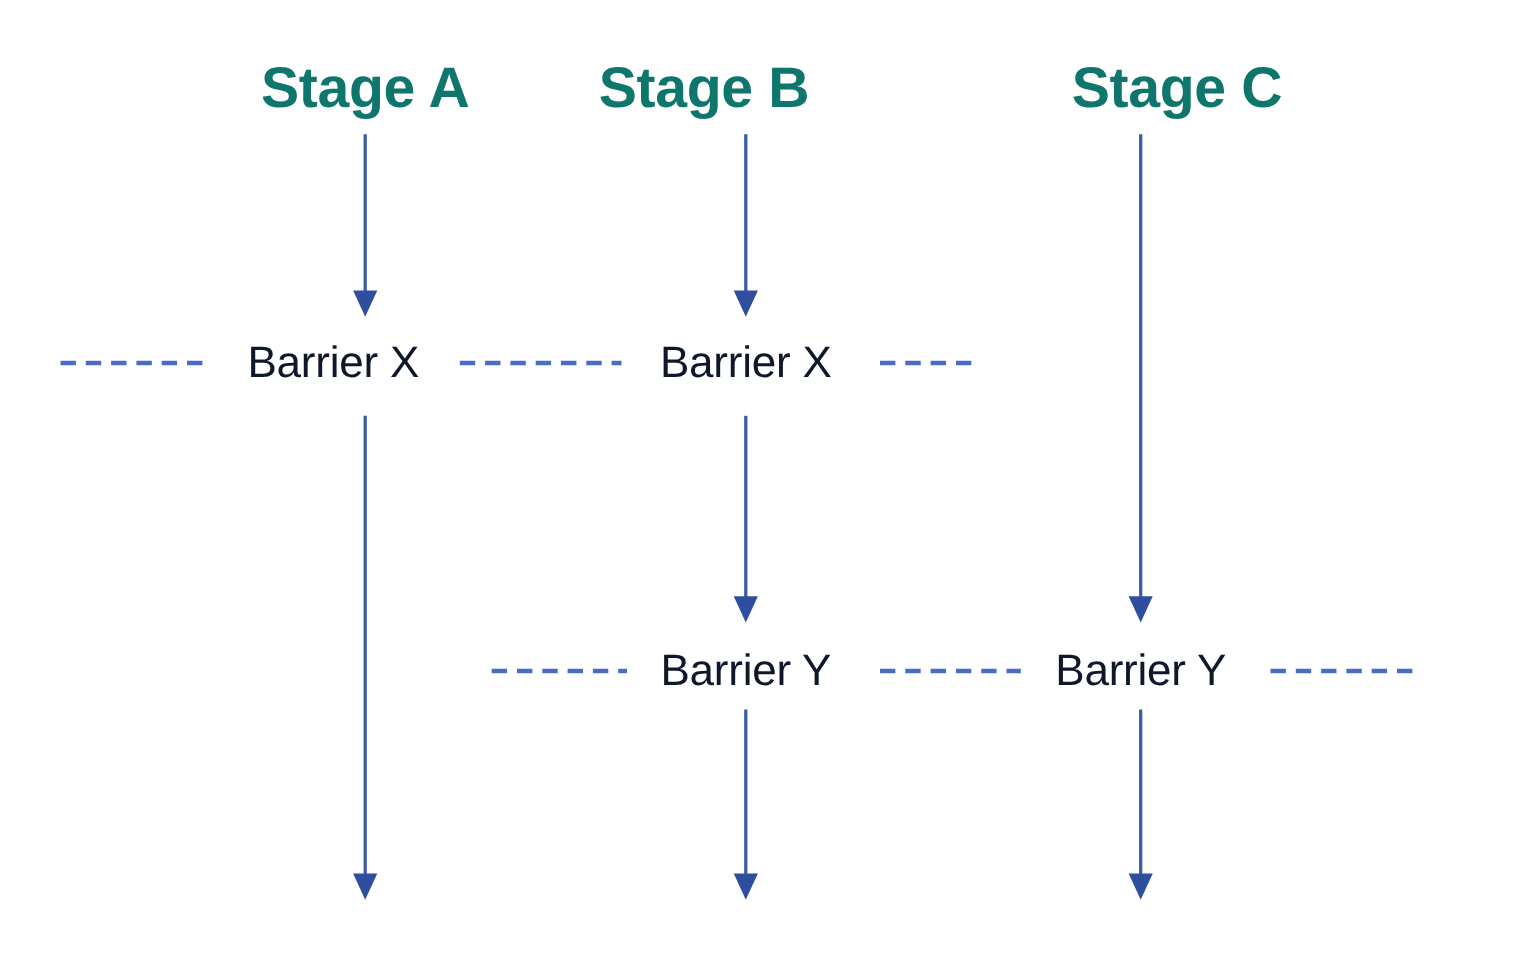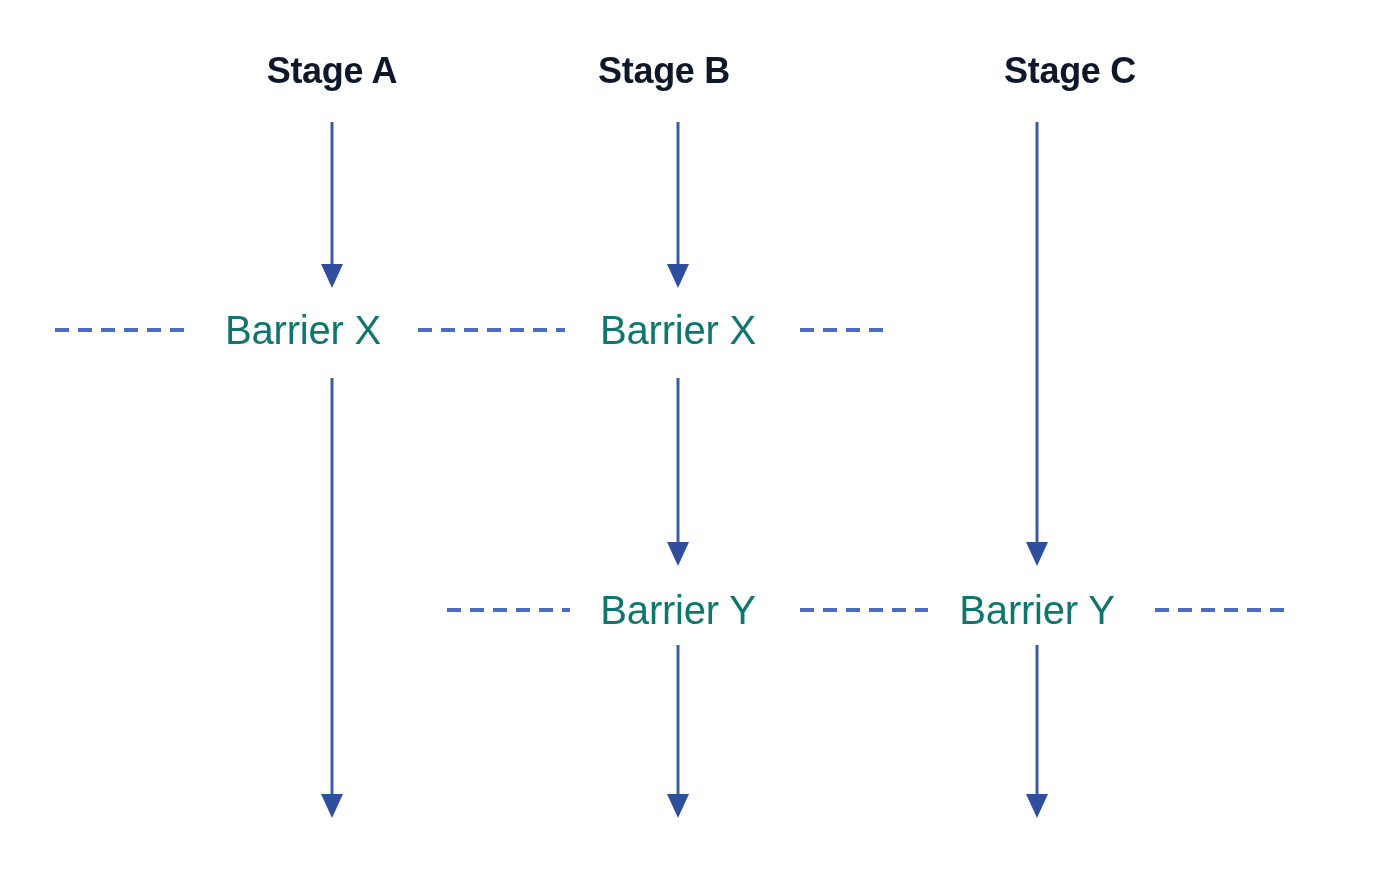--- a/index.html
+++ b/index.html
@@ -21,34 +21,34 @@
   #flow-svg {
     position: absolute;
     left: 0;
     top: 0;
     width: 1379px;
     height: 875px;
   }
   .stage-label {
     position: absolute;
     font-family: "Liberation Sans", sans-serif;
-    font-size: 36px;
+    font-size: 52px;
     font-weight: bold;
-    color: #0f172a;
+    color: #0f766e;
     white-space: nowrap;
     transform: translateX(-50%);
     letter-spacing: -0.3px;
     text-align: right;
   }
   .barrier-label {
     position: absolute;
     font-family: "Liberation Sans", sans-serif;
     font-size: 40px;
     font-weight: normal;
-    color: #0f766e;
+    color: #0f172a;
     white-space: nowrap;
     transform: translate(-50%, -50%);
     background: #ffffff;
     padding: 0 10px;
     letter-spacing: -0.2px;
   }
 </style>
 </head>
 <body>
 
@@ -90,21 +90,21 @@
         <line x1="418" y1="330" x2="565" y2="330" stroke="#4a6cc4" stroke-width="4" stroke-dasharray="14 9" stroke-linecap="butt"></line>
         <line x1="800" y1="330" x2="890" y2="330" stroke="#4a6cc4" stroke-width="4" stroke-dasharray="14 9" stroke-linecap="butt"></line>
         <line x1="447" y1="610" x2="570" y2="610" stroke="#4a6cc4" stroke-width="4" stroke-dasharray="14 9" stroke-linecap="butt"></line>
         <line x1="800" y1="610" x2="928" y2="610" stroke="#4a6cc4" stroke-width="4" stroke-dasharray="14 9" stroke-linecap="butt"></line>
         <line x1="1155" y1="610" x2="1285" y2="610" stroke="#4a6cc4" stroke-width="4" stroke-dasharray="14 9" stroke-linecap="butt"></line>
       </g>
   </svg>
 
   <div id="stage-labels-layer">
       <div class="stage-label" style="left: 332px; top: 50px;">Stage A</div>
-      <div class="stage-label" style="left: 664px; top: 50px;">Stage B</div>
+      <div class="stage-label" style="left: 640px; top: 50px;">Stage B</div>
       <div class="stage-label" style="left: 1070px; top: 50px;">Stage C</div>
     </div>
   <div id="barrier-labels-layer">
       <div class="barrier-label" style="left: 303px; top: 330px;">Barrier X</div>
       <div class="barrier-label" style="left: 678px; top: 330px;">Barrier X</div>
       <div class="barrier-label" style="left: 678px; top: 610px;">Barrier Y</div>
       <div class="barrier-label" style="left: 1037px; top: 610px;">Barrier Y</div>
     </div>
 
 </div>

